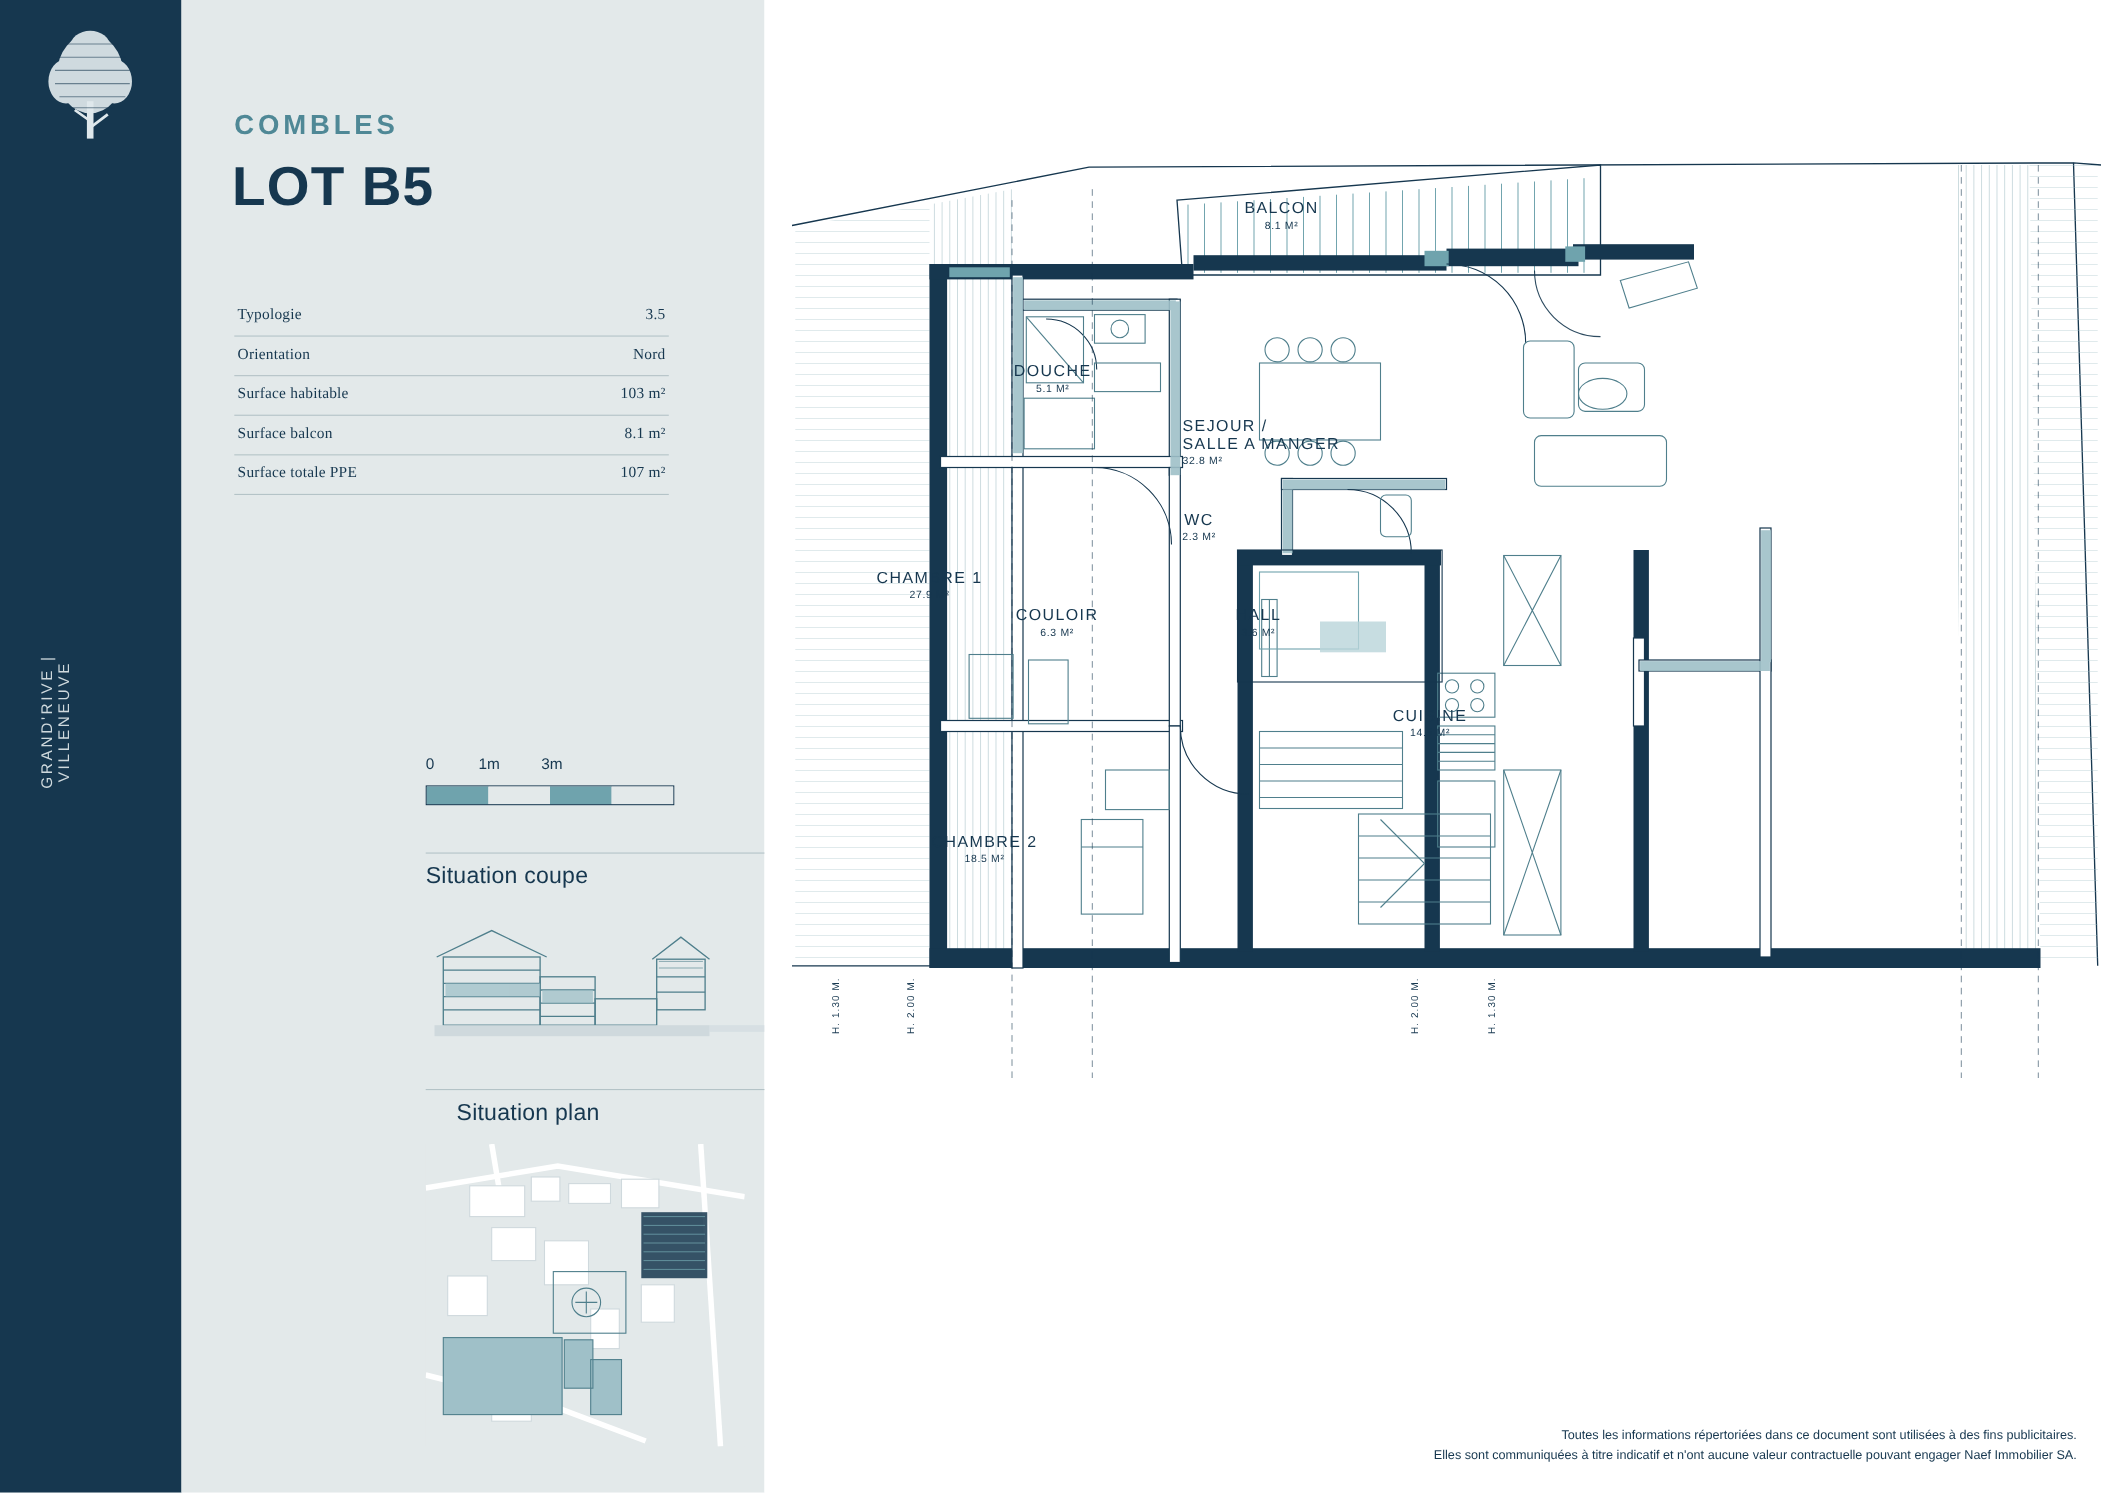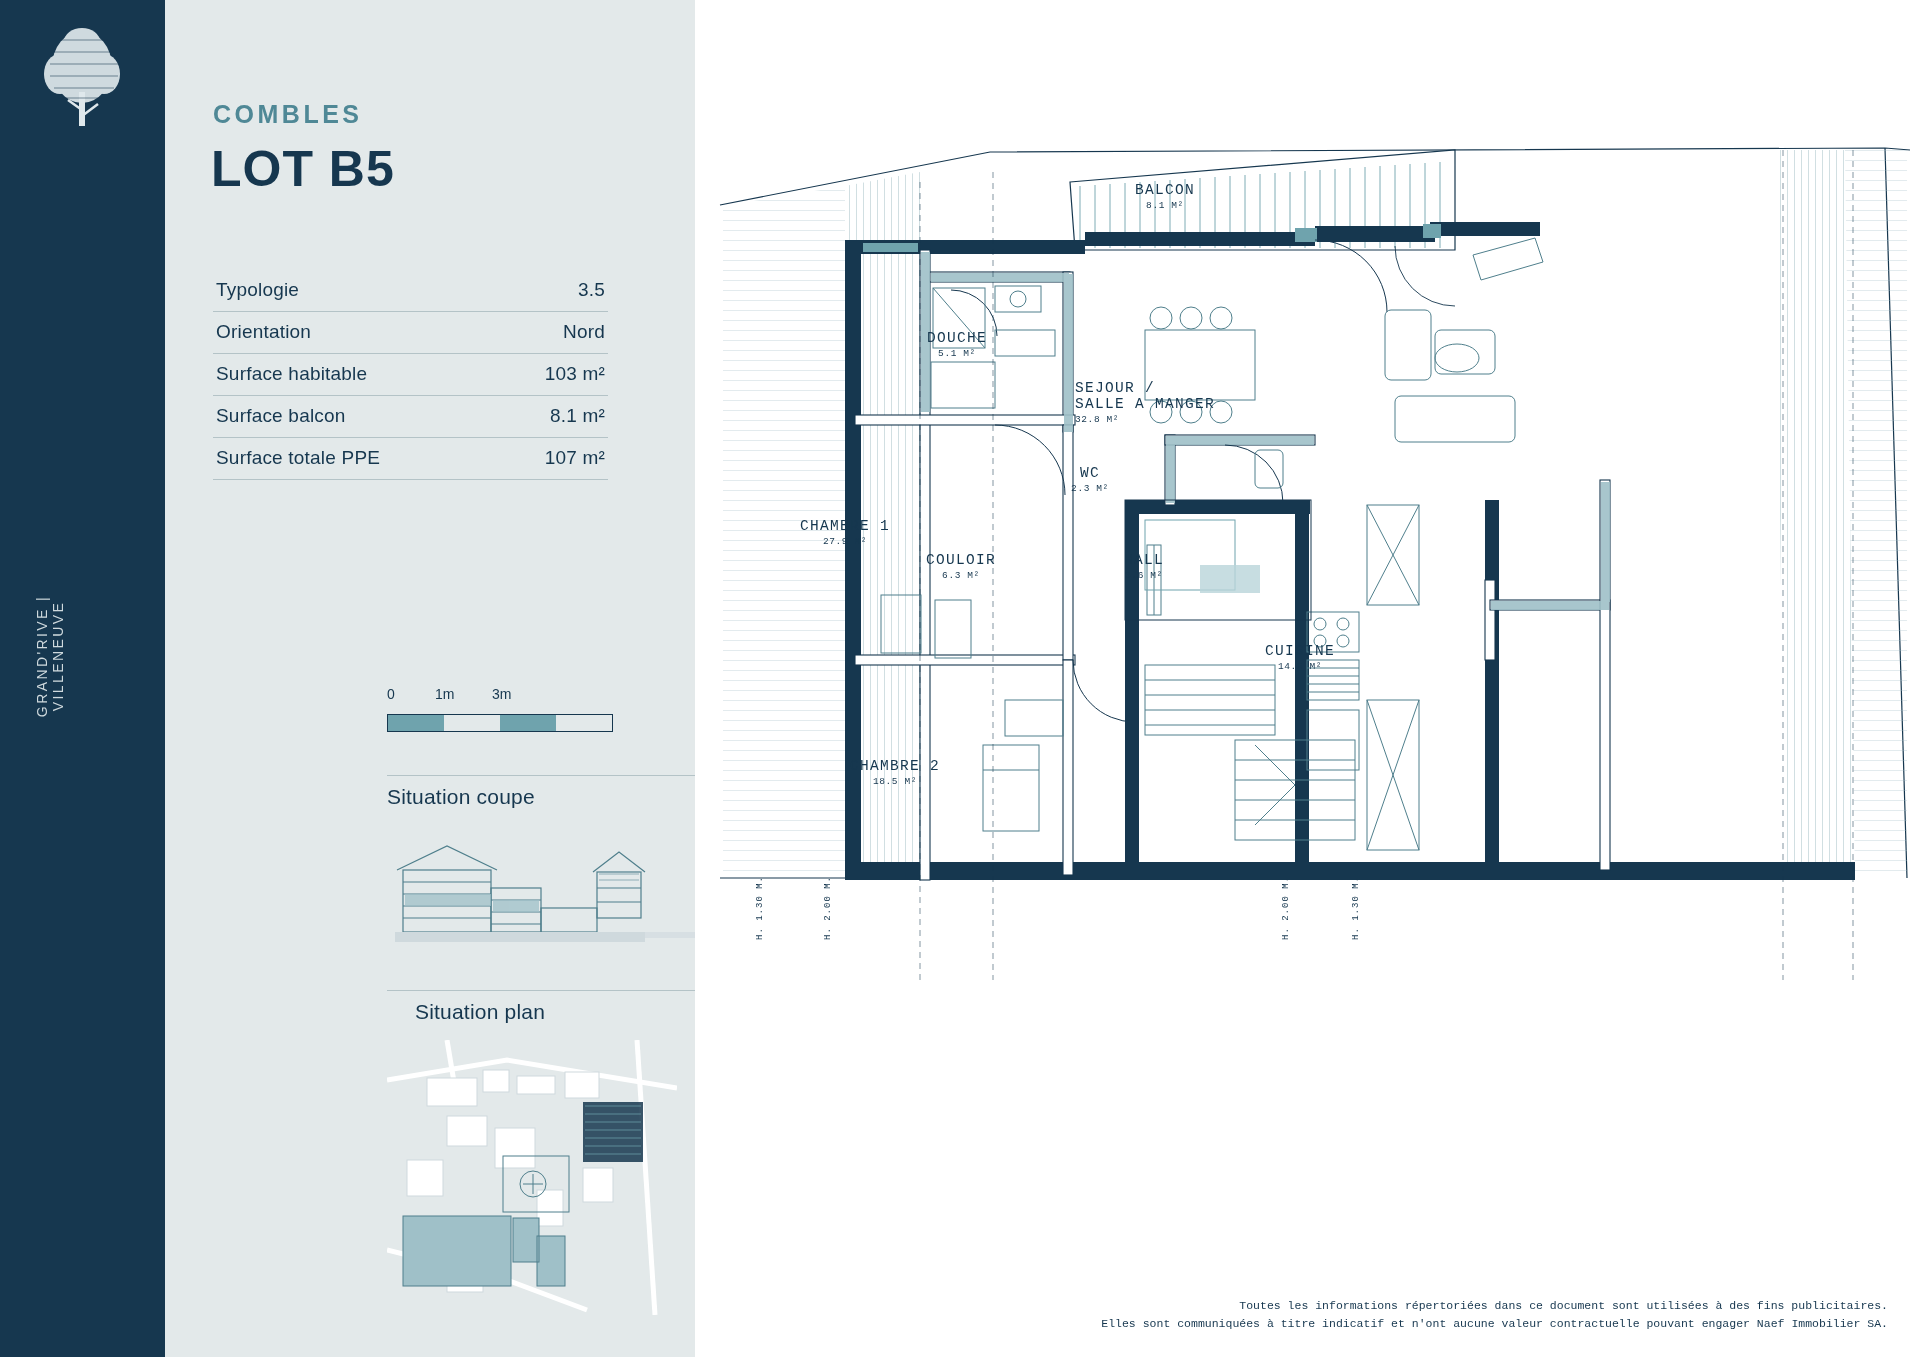--- a/index.html
+++ b/index.html
@@ -38,21 +38,21 @@
     position:absolute;left:46px;top:140px;
     font-size:50px;letter-spacing:1px;color:#16374f;font-weight:bold;
   }
   .spec-table{
     position:absolute;left:48px;top:270px;width:395px;
   }
   .spec-row{
     display:flex;justify-content:space-between;align-items:flex-end;
     border-bottom:1px solid #b4c3c7;
     padding:9px 3px 10px 3px;
-    font-size:19px;color:#16374f;
+    font-size:14px;color:#16374f;font-family:Liberation Serif, serif;
   }
   .spec-row .lbl{letter-spacing:.2px;}
   .spec-row .val{letter-spacing:.2px;}
   
   .scale-wrap{position:absolute;left:222px;top:686px;width:270px;}
   .scale-labels{position:relative;height:20px;font-size:14px;color:#16374f;}
   .scale-labels span{position:absolute;top:0;}
   .scale-bar{
     position:absolute;left:222px;top:714px;
     width:224px;height:16px;border:1px solid #16374f;display:flex;
@@ -63,21 +63,21 @@
   .sep-line{position:absolute;left:222px;top:775px;width:420px;height:1px;background:#b4c3c7;}
   .sec-title{position:absolute;font-size:21px;color:#16374f;letter-spacing:.2px;}
   .sep-line2{position:absolute;left:222px;top:990px;width:420px;height:1px;background:#b4c3c7;}
   
   .coupe{position:absolute;left:222px;top:830px;width:310px;height:135px;}
   
   .sitplan{position:absolute;left:222px;top:1040px;width:290px;height:275px;background:#e3e9ea;}
   .compass{position:absolute;left:565px;top:1210px;width:70px;height:90px;}
   
   .plan-area{
-    position:absolute;left:695px;top:0;width:1225px;height:1357px;background:#fff;font-family:Liberation Mono, monospace;
+    position:absolute;left:695px;top:0;width:1225px;height:1357px;background:#fff;
   }
   .legal{
     position:absolute;right:32px;bottom:24px;
     text-align:right;font-size:11.5px;line-height:1.55;color:#16374f;
   }
   .room-label{position:absolute;text-align:center;color:#16374f;}
   .room-label .nm{font-size:14.5px;letter-spacing:1.3px;}
   .room-label .ar{font-size:9.5px;letter-spacing:.6px;margin-top:2px;}
   .dim-label{
     position:absolute;font-size:9px;letter-spacing:1px;color:#16374f;

